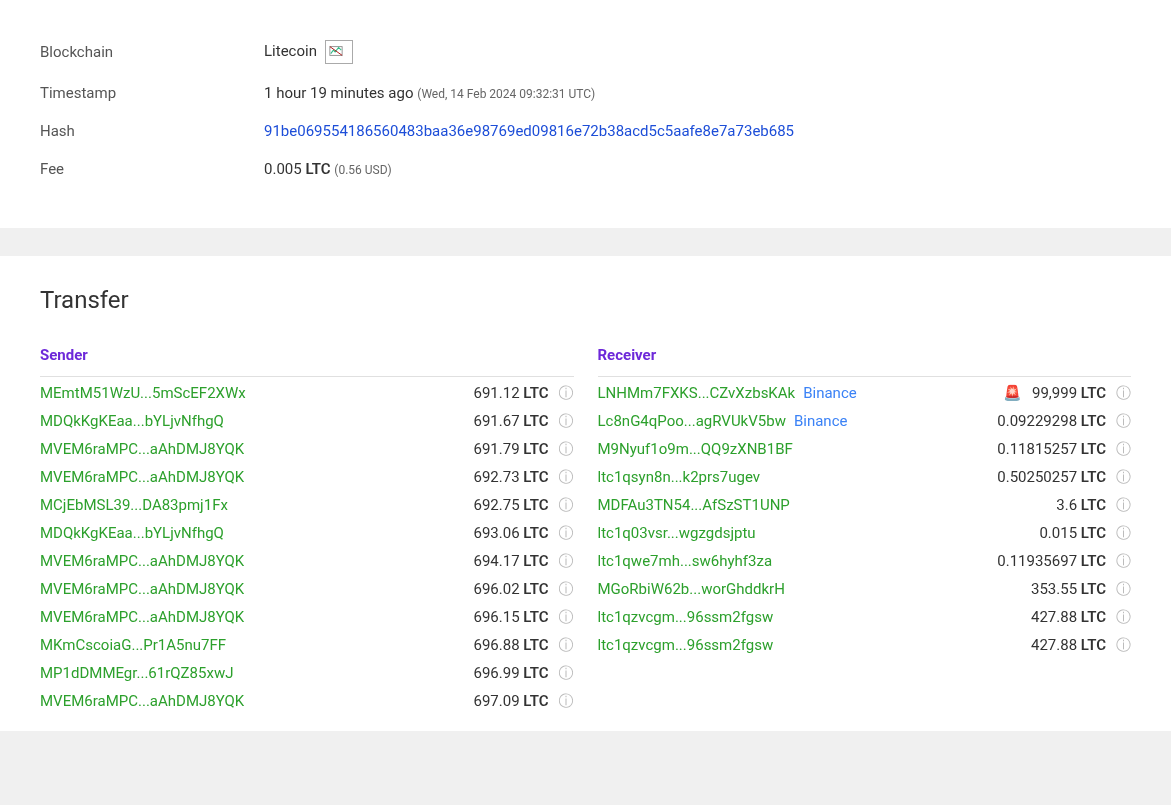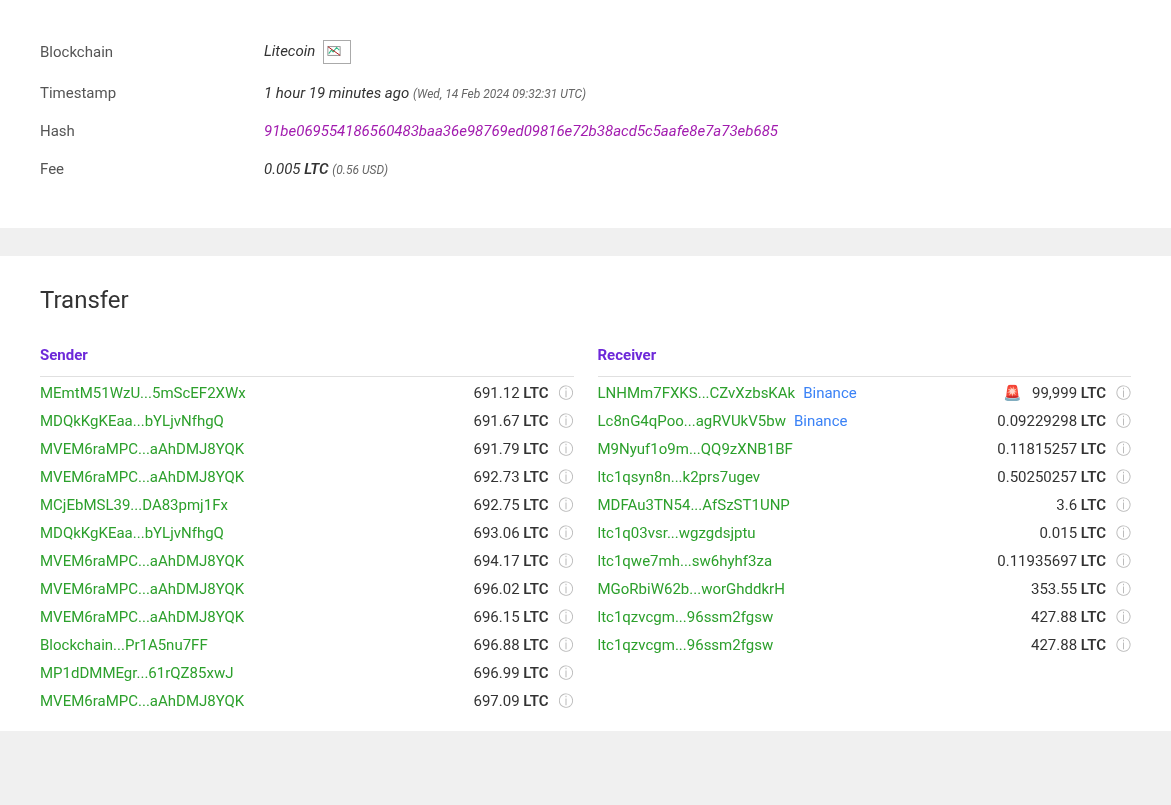--- a/index.html
+++ b/index.html
@@ -39,21 +39,20 @@
       padding: 10px 0;
     }
     .detail-label {
       width: 224px;
       color: #555;
       flex-shrink: 0;
     }
     .detail-value {
       color: #333;
       font-size: 15px;
-      font-style: italic;
     }
     .detail-value .secondary {
       color: #666;
       font-size: 12px;
     }
     .broken-img {
       display: inline-flex;
       width: 28px;
       height: 24px;
       border: 1px solid #aaa;
@@ -61,21 +60,21 @@
       margin-left: 4px;
       align-items: flex-start;
       justify-content: flex-start;
       padding: 3px;
     }
     .broken-img svg {
       width: 14px;
       height: 14px;
     }
     .hash-link {
-      color: #a21caf;
+      color: #1d4ed8;
       text-decoration: none;
       cursor: pointer;
     }
     .strong {
       font-weight: 600;
       color: #333;
     }
     .transfer-cols {
       display: flex;
       gap: 24px;
@@ -231,21 +230,21 @@
             <span class="amount">696.02 <span class="ccy">LTC</span></span>
             <span class="info-icon">ⓘ</span>
           </div>
           <div class="row">
             <a class="addr">MVEM6raMPC...aAhDMJ8YQK</a>
             <div class="spacer"></div>
             <span class="amount">696.15 <span class="ccy">LTC</span></span>
             <span class="info-icon">ⓘ</span>
           </div>
           <div class="row">
-            <a class="addr">Blockchain...Pr1A5nu7FF</a>
+            <a class="addr">MKmCscoiaG...Pr1A5nu7FF</a>
             <div class="spacer"></div>
             <span class="amount">696.88 <span class="ccy">LTC</span></span>
             <span class="info-icon">ⓘ</span>
           </div>
           <div class="row">
             <a class="addr">MP1dDMMEgr...61rQZ85xwJ</a>
             <div class="spacer"></div>
             <span class="amount">696.99 <span class="ccy">LTC</span></span>
             <span class="info-icon">ⓘ</span>
           </div>

